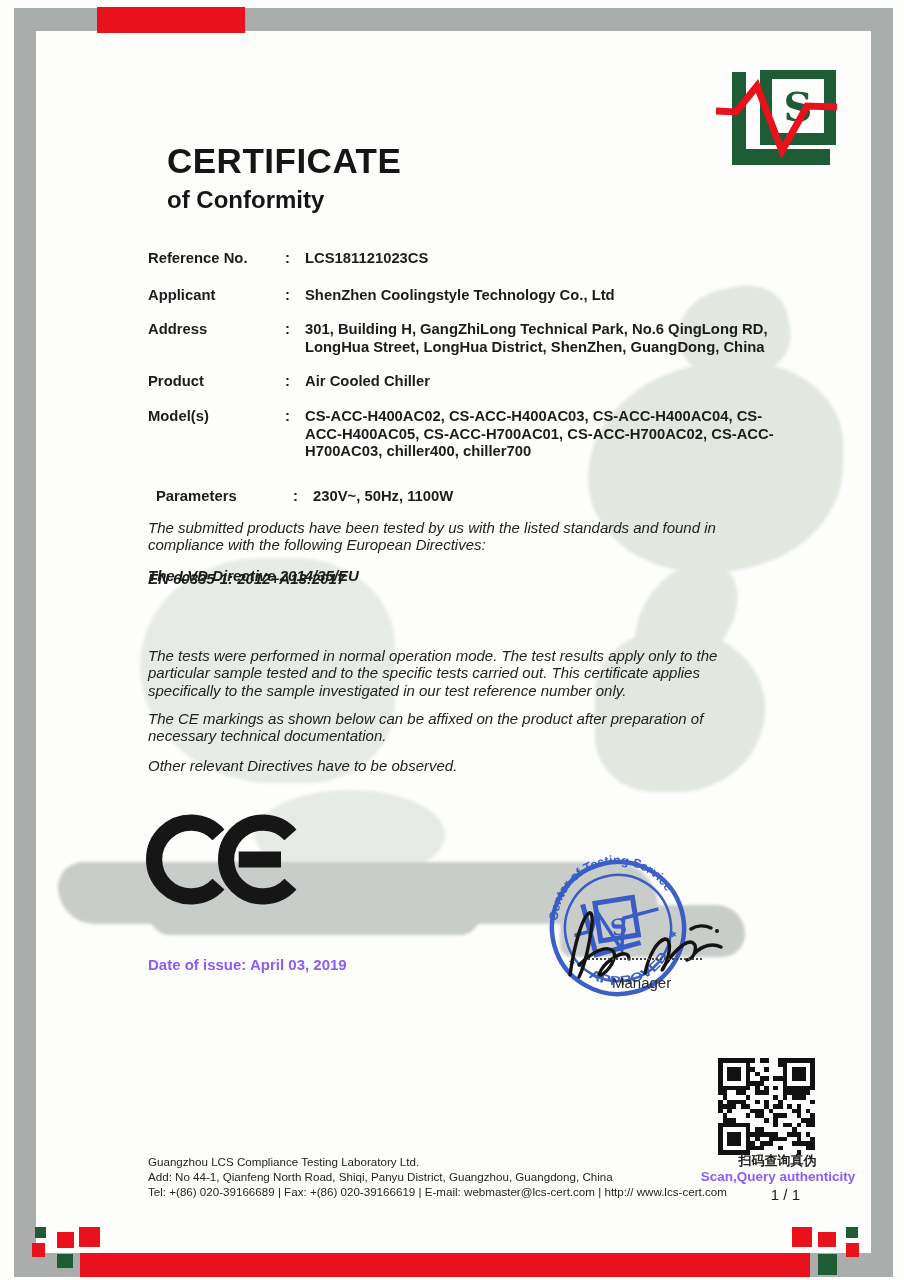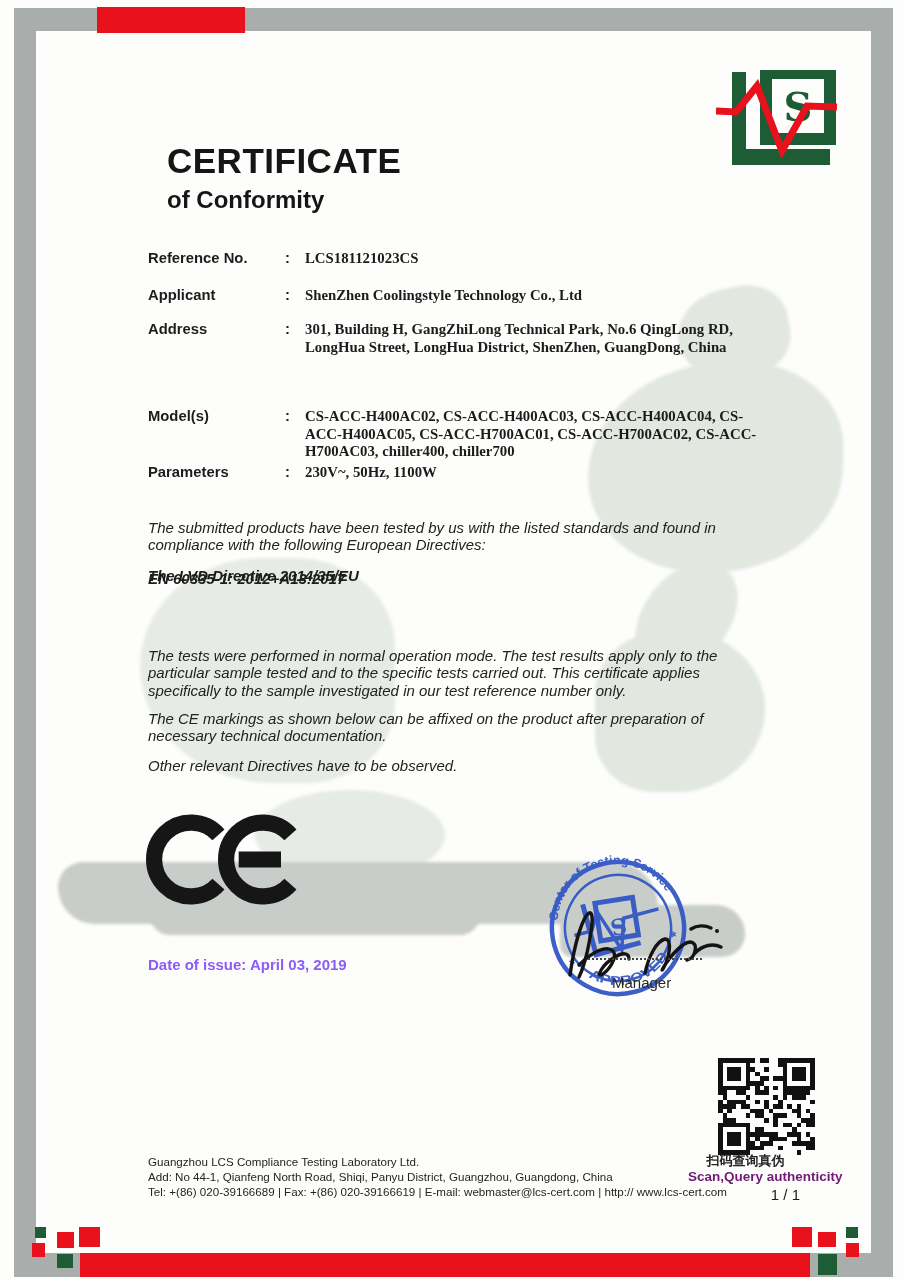--- a/index.html
+++ b/index.html
@@ -19,38 +19,38 @@
   .sq.green{background:var(--brand-green,#1d5c35);}
 
   
   .title{position:absolute;left:167px;top:141px;font-size:35px;font-weight:bold;letter-spacing:.5px;color:#151515;}
   .subtitle{position:absolute;left:167px;top:186px;font-size:24px;font-weight:bold;color:#151515;}
 
   
   .field{position:absolute;left:148px;width:660px;font-size:14.8px;line-height:17.5px;font-weight:bold;color:#1c1c1c;}
   .flabel{display:inline-block;width:137px;vertical-align:top;}
   .colon{display:inline-block;width:20px;vertical-align:top;}
-  .fvalue{display:inline-block;width:472px;vertical-align:top;font-family:Liberation Serif, serif;}
+  .fvalue{display:inline-block;width:472px;vertical-align:top;}
 
   
   .para{position:absolute;left:148px;width:584px;font-size:15px;line-height:17.3px;color:#222222;font-style:italic;}
   .para.bold{font-weight:bold;color:#1c1c1c;}
 
   .date-line{position:absolute;left:148px;top:956px;font-size:15px;font-weight:bold;color:#8b5cf6;}
 
   
   .stamp-svg{position:absolute;left:540px;top:852px;opacity:.93;}
   .sig-svg{position:absolute;left:545px;top:895px;}
   .sig-line{position:absolute;left:588px;top:958px;width:114px;border-bottom:2px dotted #444;}
   .manager{position:absolute;left:612px;top:974px;font-size:15px;color:#2a2a2a;}
 
   
   .qr-svg{position:absolute;left:718px;top:1058px;width:97px;height:97px;}
-  .qr-cap-cn{position:absolute;left:668px;top:1152px;width:155px;text-align:center;font-size:13px;font-weight:bold;color:#222;}
-  .qr-cap-en{position:absolute;left:688px;top:1169px;width:180px;font-size:13.5px;font-weight:bold;color:#701a75;}
+  .qr-cap-cn{position:absolute;left:700px;top:1152px;width:155px;text-align:center;font-size:13px;font-weight:bold;color:#222;}
+  .qr-cap-en{position:absolute;left:688px;top:1169px;width:180px;text-align:center;font-size:13.5px;font-weight:bold;color:#8b5cf6;}
   .page-num{position:absolute;left:710px;top:1186px;width:90px;text-align:right;font-size:15px;font-weight:normal;color:#1c1c1c;}
 
   
   .footer{position:absolute;left:148px;top:1155px;font-size:11.6px;line-height:14.8px;color:#242424;}
 </style>
 </head>
 <body>
 
 <div class="page">
 
@@ -99,24 +99,27 @@
 
   <div class="field" style="top:250px;">
     <span class="flabel">Reference No.</span><span class="colon">:</span><span class="fvalue">LCS181121023CS</span>
   </div>
   <div class="field" style="top:287px;">
     <span class="flabel">Applicant</span><span class="colon">:</span><span class="fvalue">ShenZhen Coolingstyle Technology Co., Ltd</span>
   </div>
   <div class="field" style="top:321px;">
     <span class="flabel">Address</span><span class="colon">:</span><span class="fvalue">301, Building H, GangZhiLong Technical Park, No.6 QingLong RD, LongHua Street, LongHua District, ShenZhen, GuangDong, China</span>
   </div>
+  <div class="field" style="top:373px;">
+    <span class="flabel">Product</span><span class="colon">:</span><span class="fvalue">Air Cooled Chiller</span>
+  </div>
   <div class="field" style="top:408px;">
     <span class="flabel">Model(s)</span><span class="colon">:</span><span class="fvalue">CS-ACC-H400AC02, CS-ACC-H400AC03, CS-ACC-H400AC04, CS-ACC-H400AC05, CS-ACC-H700AC01, CS-ACC-H700AC02, CS-ACC-H700AC03, chiller400, chiller700</span>
   </div>
-  <div class="field" style="top:464px;">
+  <div class="field" style="top:488px;margin-left:8px;">
     <span class="flabel">Parameters</span><span class="colon">:</span><span class="fvalue">230V~, 50Hz, 1100W</span>
   </div>
 
   <div class="para" style="top:519px;">The submitted products have been tested by us with the listed standards and found in compliance with the following European Directives:</div>
   <div class="para bold" style="top:567px;">The LVD Directive 2014/35/EU</div>
   <div class="para bold" style="top:570px;">
     <div>EN 60335-1: 2012+A13:2017</div>
   </div>
   <div class="para" style="top:647px;">The tests were performed in normal operation mode. The test results apply only to the particular sample tested and to the specific tests carried out. This certificate applies specifically to the sample investigated in our test reference number only.</div>
   <div class="para" style="top:757px;">Other relevant Directives have to be observed.</div>

